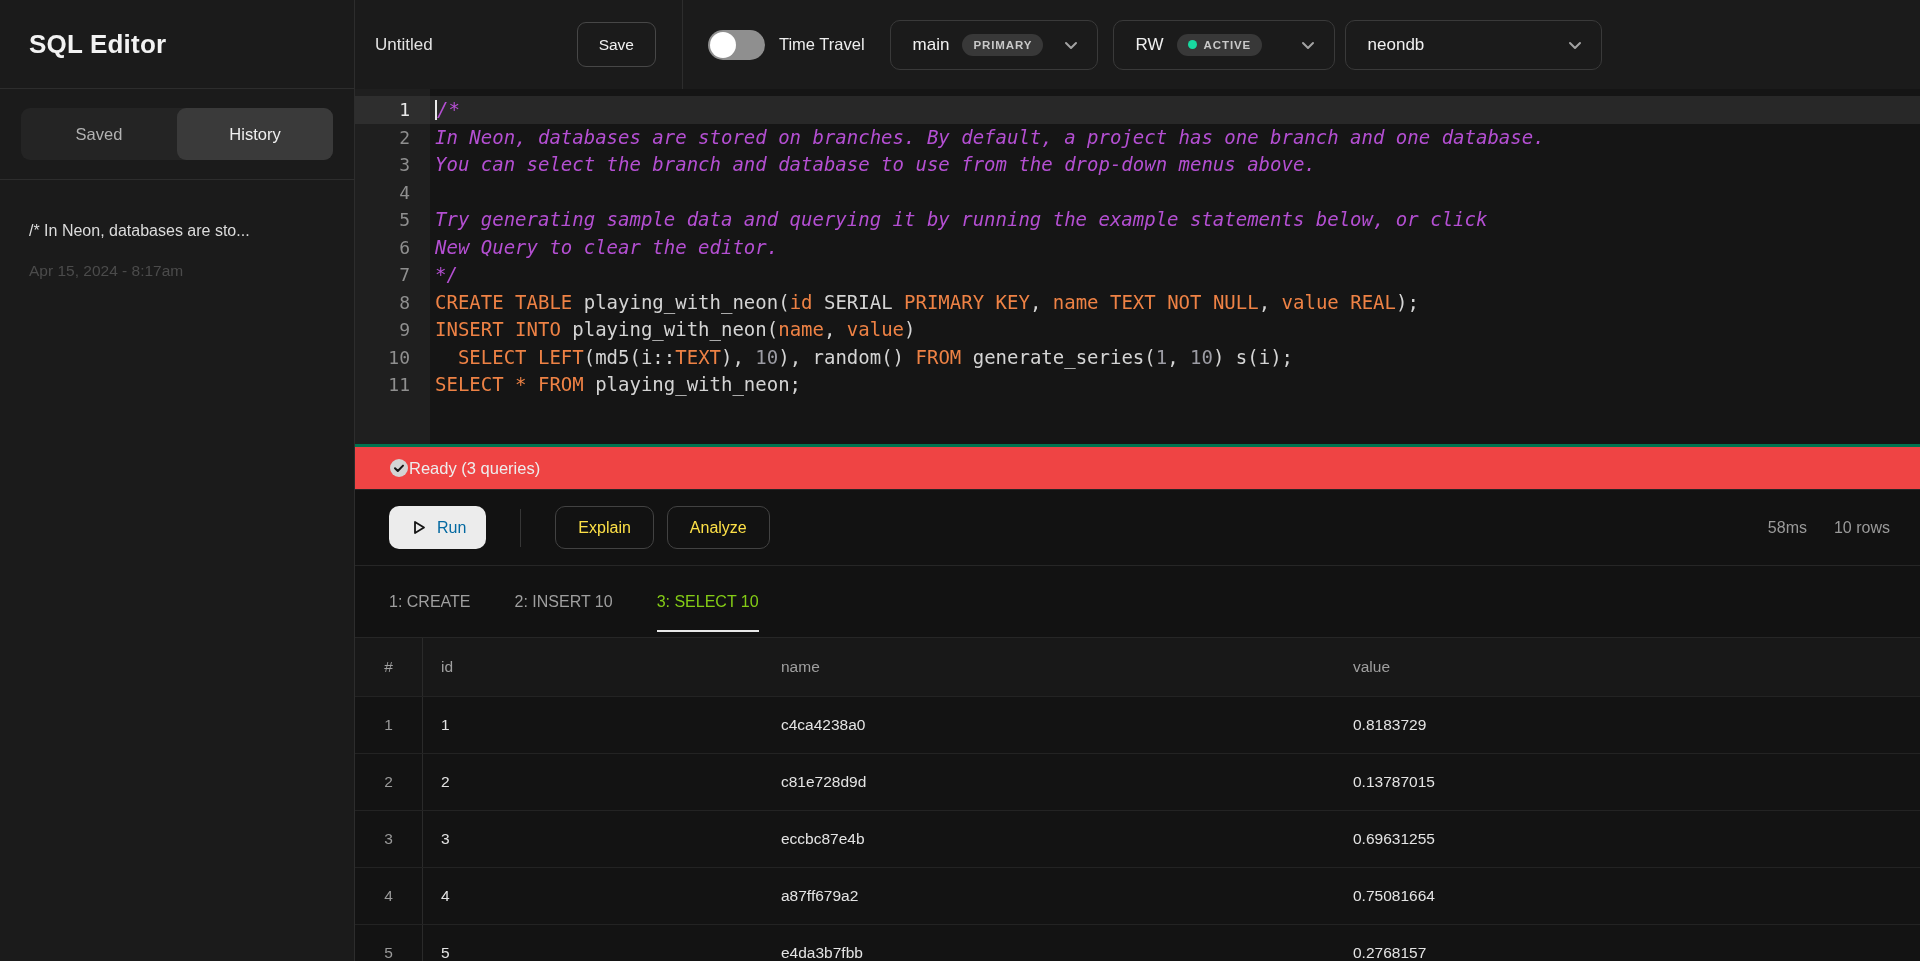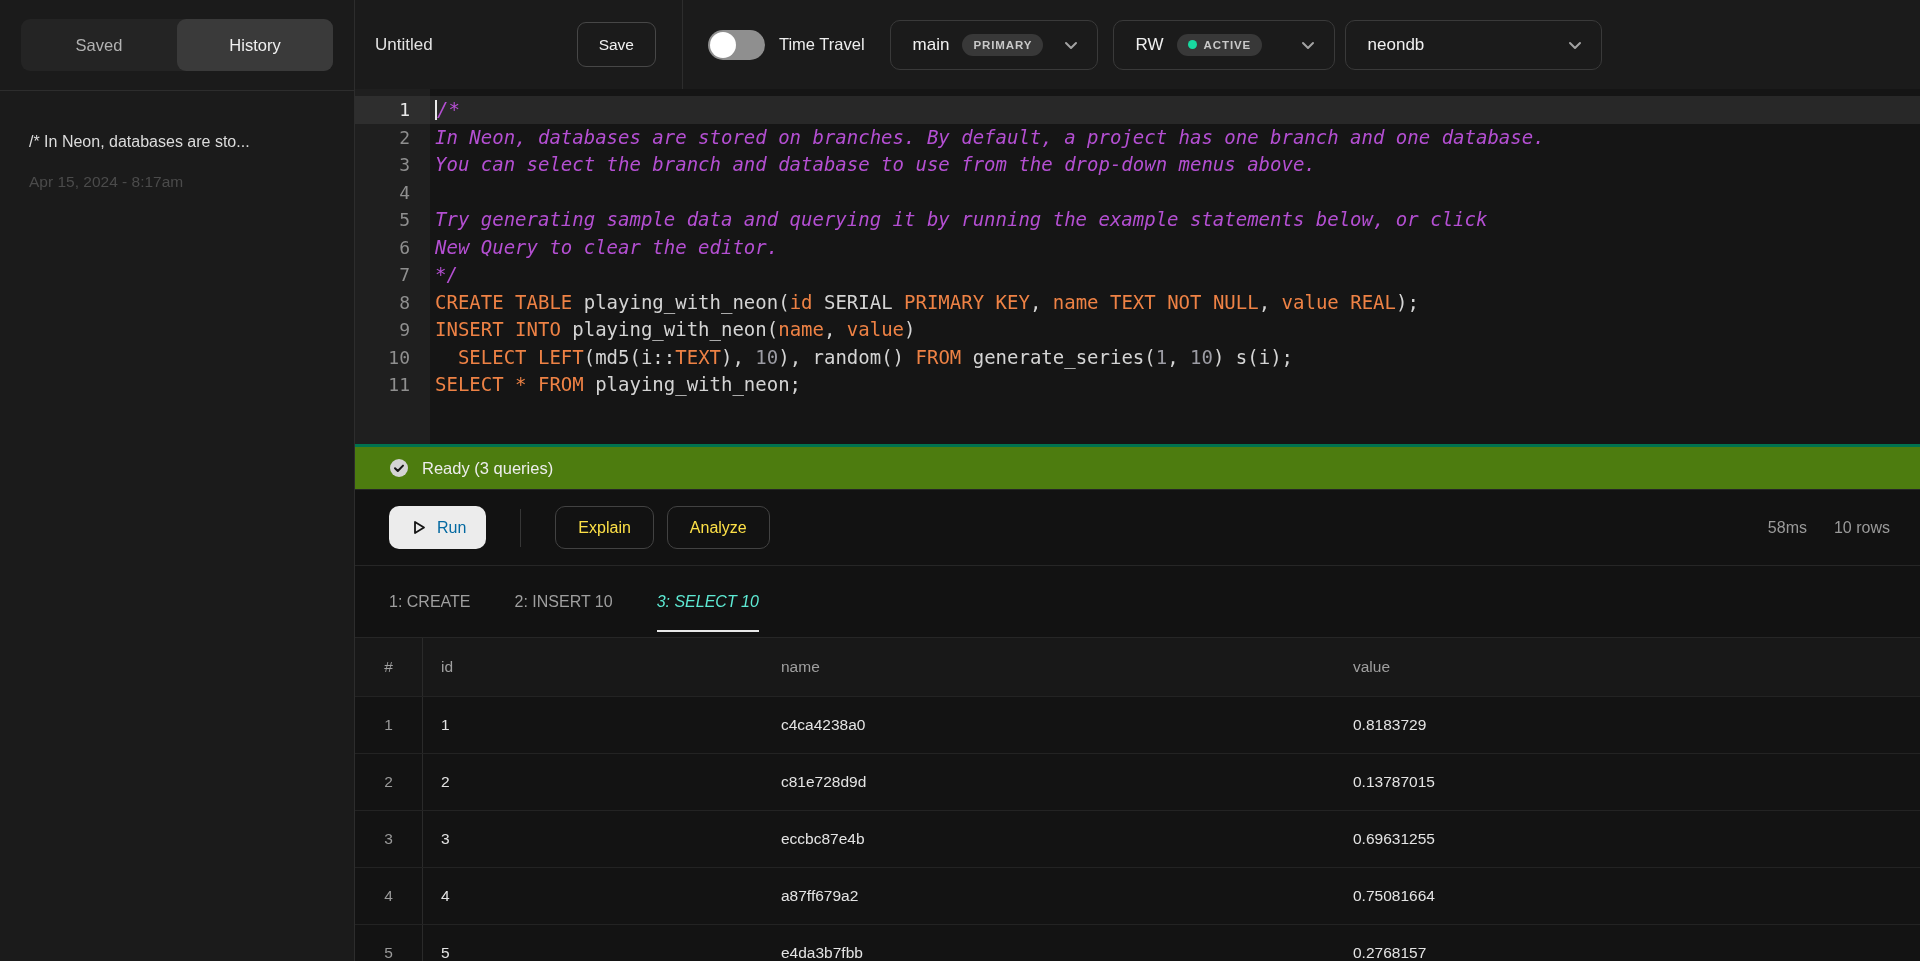--- a/index.html
+++ b/index.html
@@ -49,50 +49,53 @@
   .code{flex:1;white-space:pre;padding-left:5px;color:#d4d4d4;}
   .line.active .ln{background:#2e2e2e;color:#e8e8e8;}
   .line.active .code{background:#282828;}
   .tok-c{color:var(--comment,#b44fd2);font-style:italic;}
   .tok-k{color:var(--keyword,#ee8245);}
   .tok-n{color:var(--number,#9c9ca4);}
   .tok-p{color:#d4d4d4;}
   .cursor{display:inline-block;width:2px;height:20px;background:#e8e8e8;vertical-align:middle;position:relative;top:-1px;}
 
   
-  .statusbar{height:43px;min-height:43px;background:#4d7c0f;border-bottom:1px solid #262626;display:flex;align-items:center;padding:6px 34px;gap:13px;font-size:16.5px;color:#ededed;}
+  .statusbar{height:43px;min-height:43px;background:#ef4444;border-bottom:1px solid #262626;display:flex;align-items:center;padding:6px 34px;font-size:16.5px;color:#ededed;}
 
   
   .runbar{height:76px;min-height:76px;background:#121212;border-bottom:1px solid #262626;display:flex;align-items:center;padding:0 30px 0 34px;}
   .btn-run{height:43px;padding:0 20px;background:#ececec;color:#0369a1;border:none;border-radius:10px;font-size:16px;font-weight:500;display:flex;align-items:center;gap:9px;font-family:inherit;cursor:pointer;}
   .vsep{width:1px;height:38px;background:#363636;margin:0 34px;}
   .btn-ghost{height:43px;padding:0 22px;background:transparent;border:1px solid #424242;border-radius:10px;color:#fde047;font-size:16px;font-family:inherit;cursor:pointer;}
   .btn-ghost + .btn-ghost{margin-left:13px;}
   .run-meta{margin-left:auto;display:flex;gap:27px;color:#9a9a9a;font-size:16px;}
 
   
   .rtabs{height:72px;min-height:72px;background:#121212;border-bottom:1px solid #262626;display:flex;align-items:center;gap:44px;padding:0 34px;}
   .rtab{font-size:16px;color:#9f9f9f;position:relative;height:100%;display:flex;align-items:center;cursor:pointer;white-space:nowrap;}
-  .rtab.active{color:#5eead4;font-style:italic;}
+  .rtab.active{color:#84cc16;}
   .rtab.active::after{content:"";position:absolute;left:0;right:0;bottom:5px;height:2px;background:#e8e8e8;}
 
   
   .table{flex:1;background:#131313;overflow:hidden;display:flex;flex-direction:column;}
   .trow{display:grid;grid-template-columns:68px 340px 572px 1fr;height:57px;min-height:57px;align-items:stretch;border-bottom:1px solid #232323;font-size:15.5px;color:#e4e4e4;}
   .trow.thead{height:59px;min-height:59px;background:#181818;color:#9f9f9f;}
   .cell{padding-left:18px;display:flex;align-items:center;}
   .cell.numc{padding-left:0;justify-content:center;color:#9a9a9a;border-right:1px solid #2a2a2a;}
   .thead .cell{color:#9f9f9f;}
 </style>
 </head>
 <body>
 
 <div class="app">
 
   <aside class="sidebar">
+    <div class="sb-header">
+      <div class="sb-title">SQL Editor</div>
+    </div>
     <div class="sb-tabs-wrap">
       <div class="seg-control" id="sb-tabs">
           <div class="seg">Saved</div>
           <div class="seg active">History</div>
         </div>
     </div>
     <div class="hist" id="hist-list">
         <div class="hist-item">
           <div class="hist-title">/* In Neon, databases are sto...</div>
           <div class="hist-date">Apr 15, 2024 - 8:17am</div>

